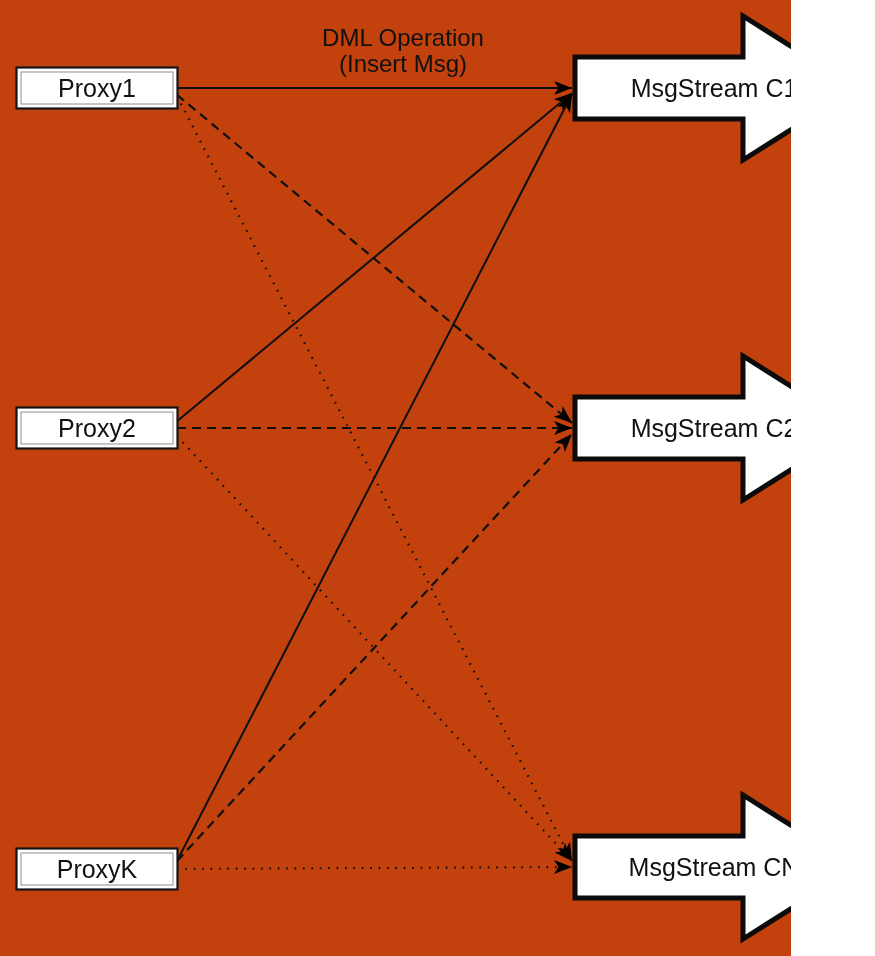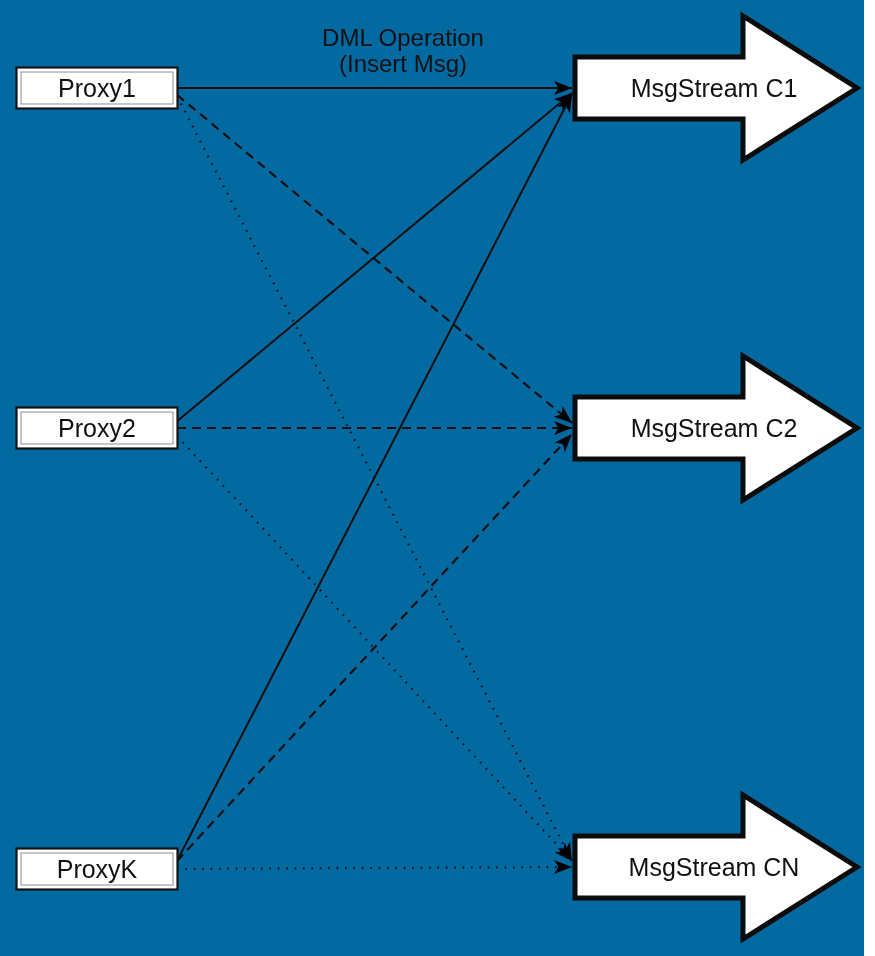--- a/index.html
+++ b/index.html
@@ -1,16 +1,16 @@
 <!DOCTYPE html>
 <html><head>
 <meta charset="utf-8">
 <style>
   html, body { margin: 0; padding: 0; background: #ffffff; }
-  .canvas { width: 864px; height: 956px; background: #0369a1; position: relative; overflow: hidden; }
+  .canvas { width: 791px; height: 956px; background: #c2410c; position: relative; overflow: hidden; }
   svg { display: block; }
   .edge { stroke: #0f0f0f; fill: none; }
   .edge.solid  { stroke-width: 2; }
   .edge.dashed { stroke-width: 2.2; stroke-dasharray: 9 6; }
   .edge.dotted { stroke-width: 2.2; stroke-dasharray: 1.6 6.8; }
   .proxy-box { fill: #ffffff; stroke: #141414; stroke-width: 2.2; }
   .proxy-box-inner { fill: none; stroke: #8d8d8d; stroke-width: 1; }
   .stream-arrow { fill: #ffffff; stroke: #0b0b0b; stroke-width: 5; stroke-linejoin: miter; }
   .node-label { font-family: "Liberation Sans", "DejaVu Sans", sans-serif; font-size: 25px; fill: #111111; text-anchor: middle; }
   .title-text { font-family: "Liberation Sans", "DejaVu Sans", sans-serif; font-size: 24px; fill: #111111; text-anchor: middle; }

